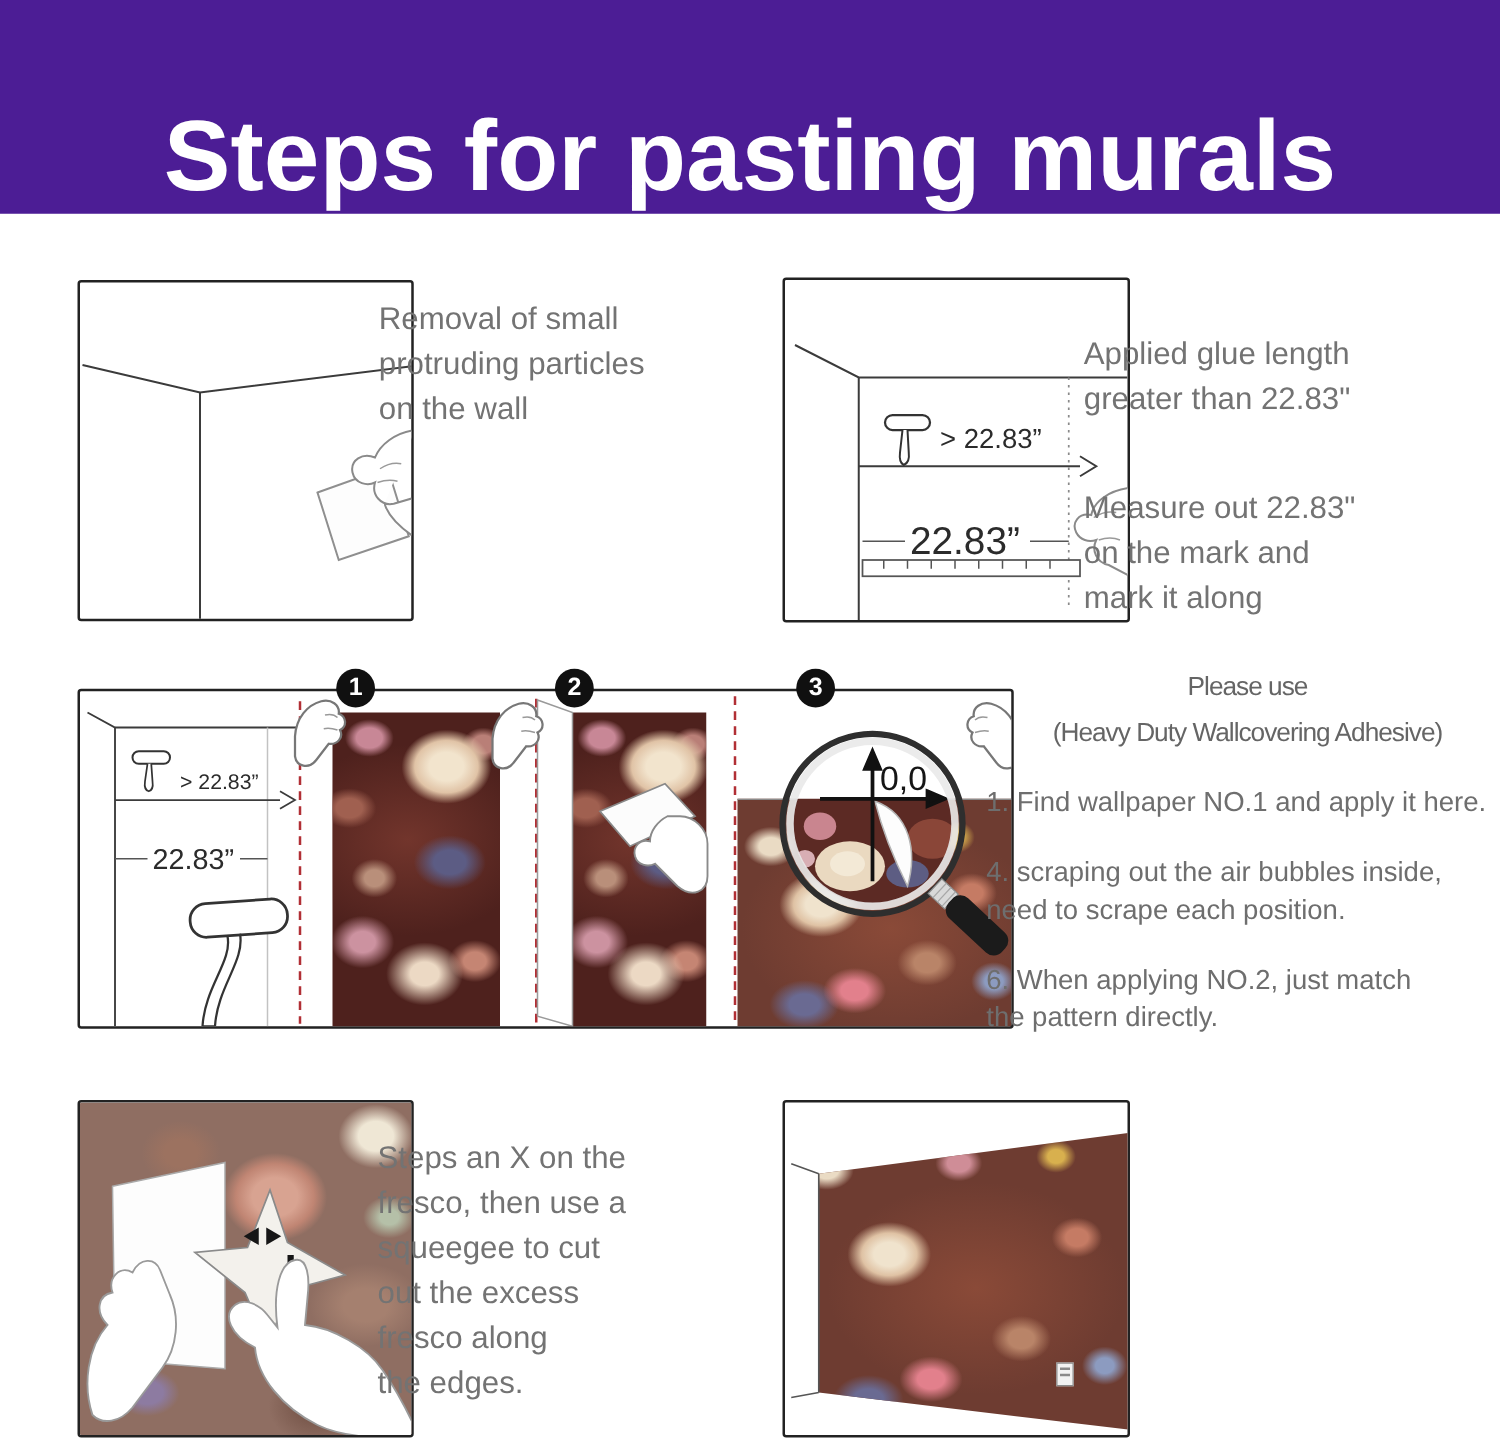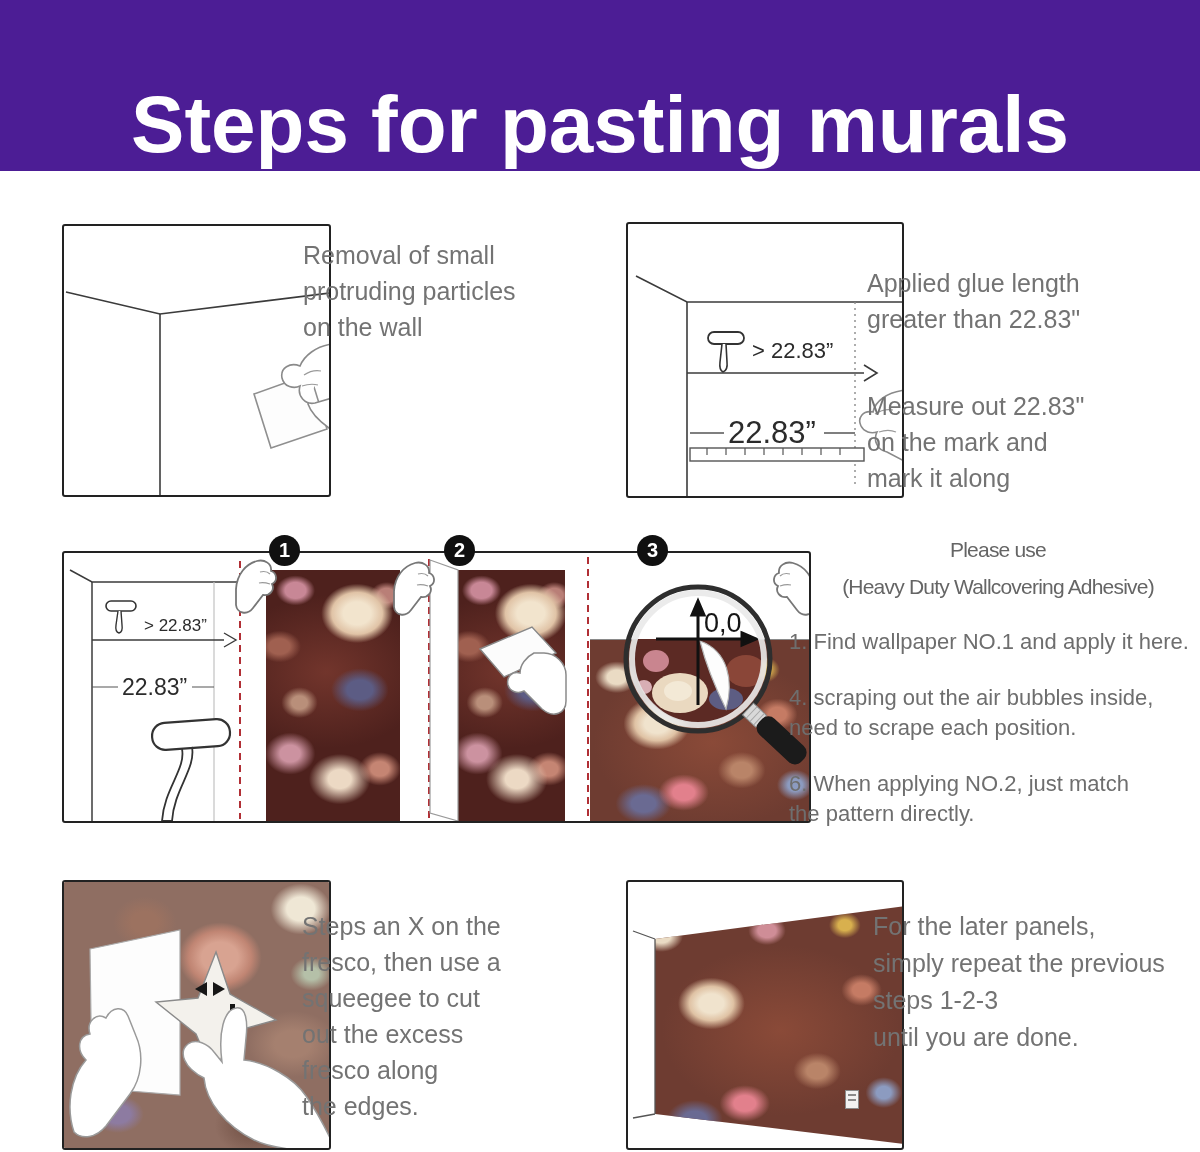--- a/index.html
+++ b/index.html
@@ -286,20 +286,14 @@
          clip-path:polygon(27px 57px,277px 24px,277px 262px,27px 232px);"></div>
     <svg width="278" height="270" viewBox="0 0 278 270">
       <path d="M5,49 L27,57 M5,236 L27,232 M27,57 L27,232" fill="none" stroke="#555" stroke-width="1.3"></path>
     </svg>
     <div class="tag">
         <i></i>
         <i></i>
       </div>
   </div>
 
-  <div class="caption" style="left:873px;top:908px;line-height:37px;">
-    <div>For the later panels,</div>
-    <div>simply repeat the previous</div>
-    <div>steps 1-2-3</div>
-    <div>until you are done.</div>
-  </div>
 
 </div>
 
 </body></html>

